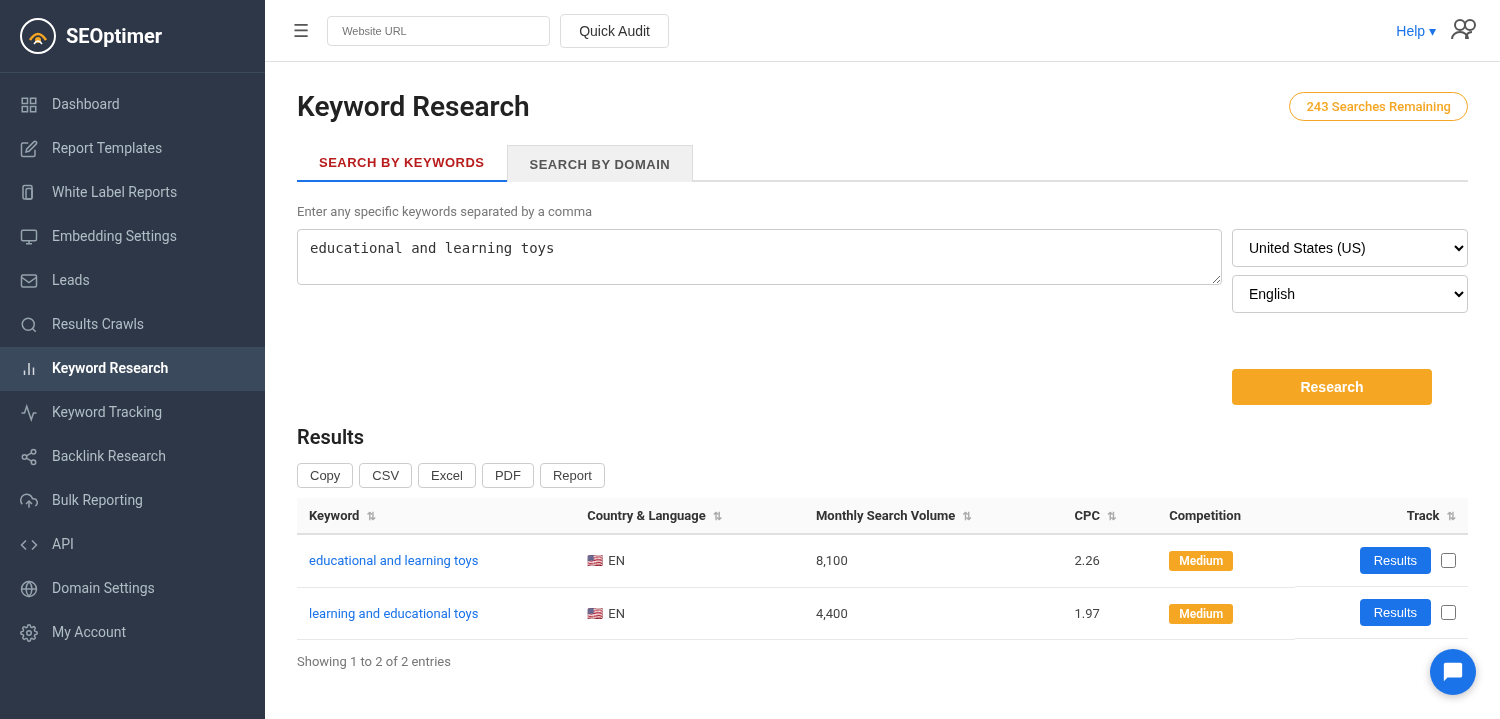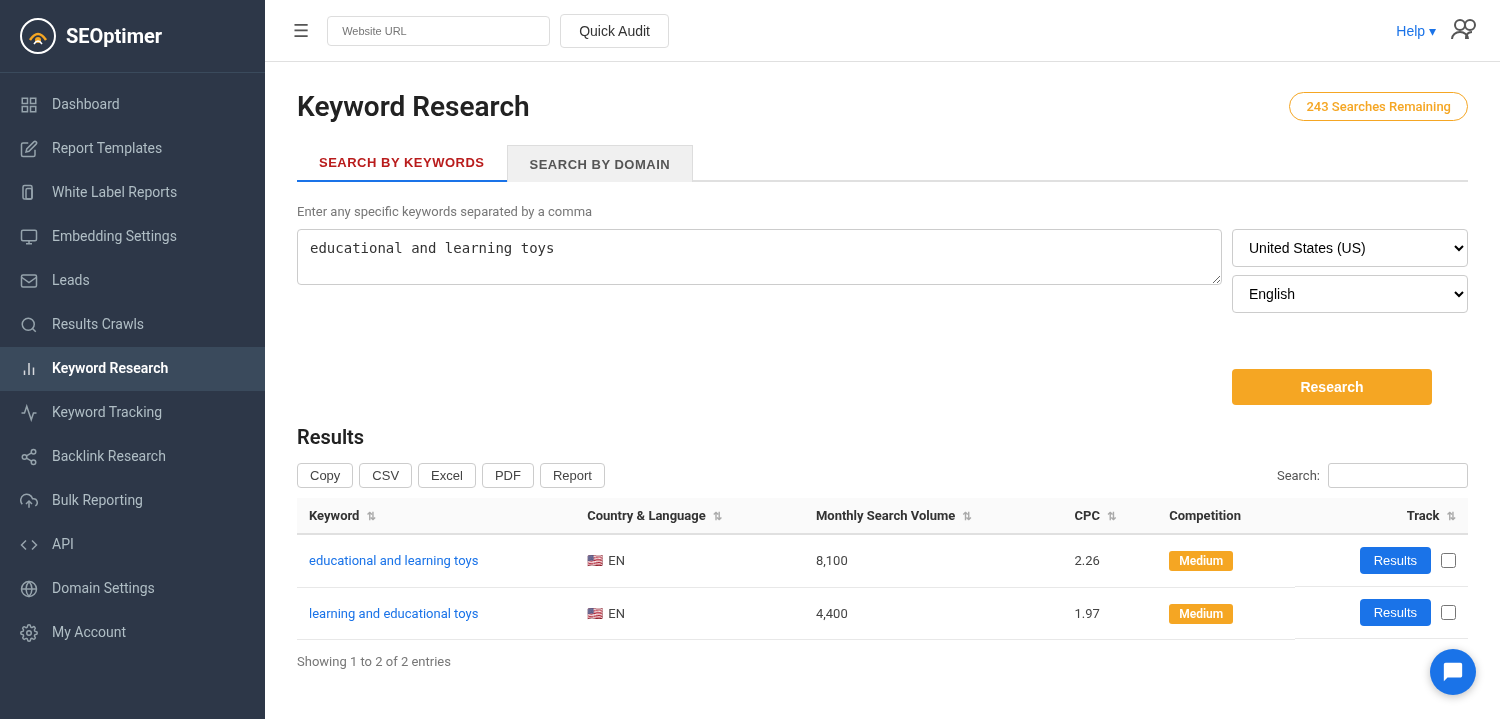--- a/index.html
+++ b/index.html
@@ -488,24 +488,20 @@
     </div>
 
     <h2 class="results-title">Results</h2>
 
     <div class="table-actions">
       <button class="table-action-btn">Copy</button>
       <button class="table-action-btn">CSV</button>
       <button class="table-action-btn">Excel</button>
       <button class="table-action-btn">PDF</button>
       <button class="table-action-btn">Report</button>
-      <div class="table-search">
-        <span>Search:</span>
-        <input class="table-search-input" type="text" style="">
-      </div>
     </div>
 
     <table class="results-table">
       <thead>
         <tr>
           <th>
             <span>Keyword</span>
             <span class="sort-icon">⇅</span>
           </th>
           <th>

